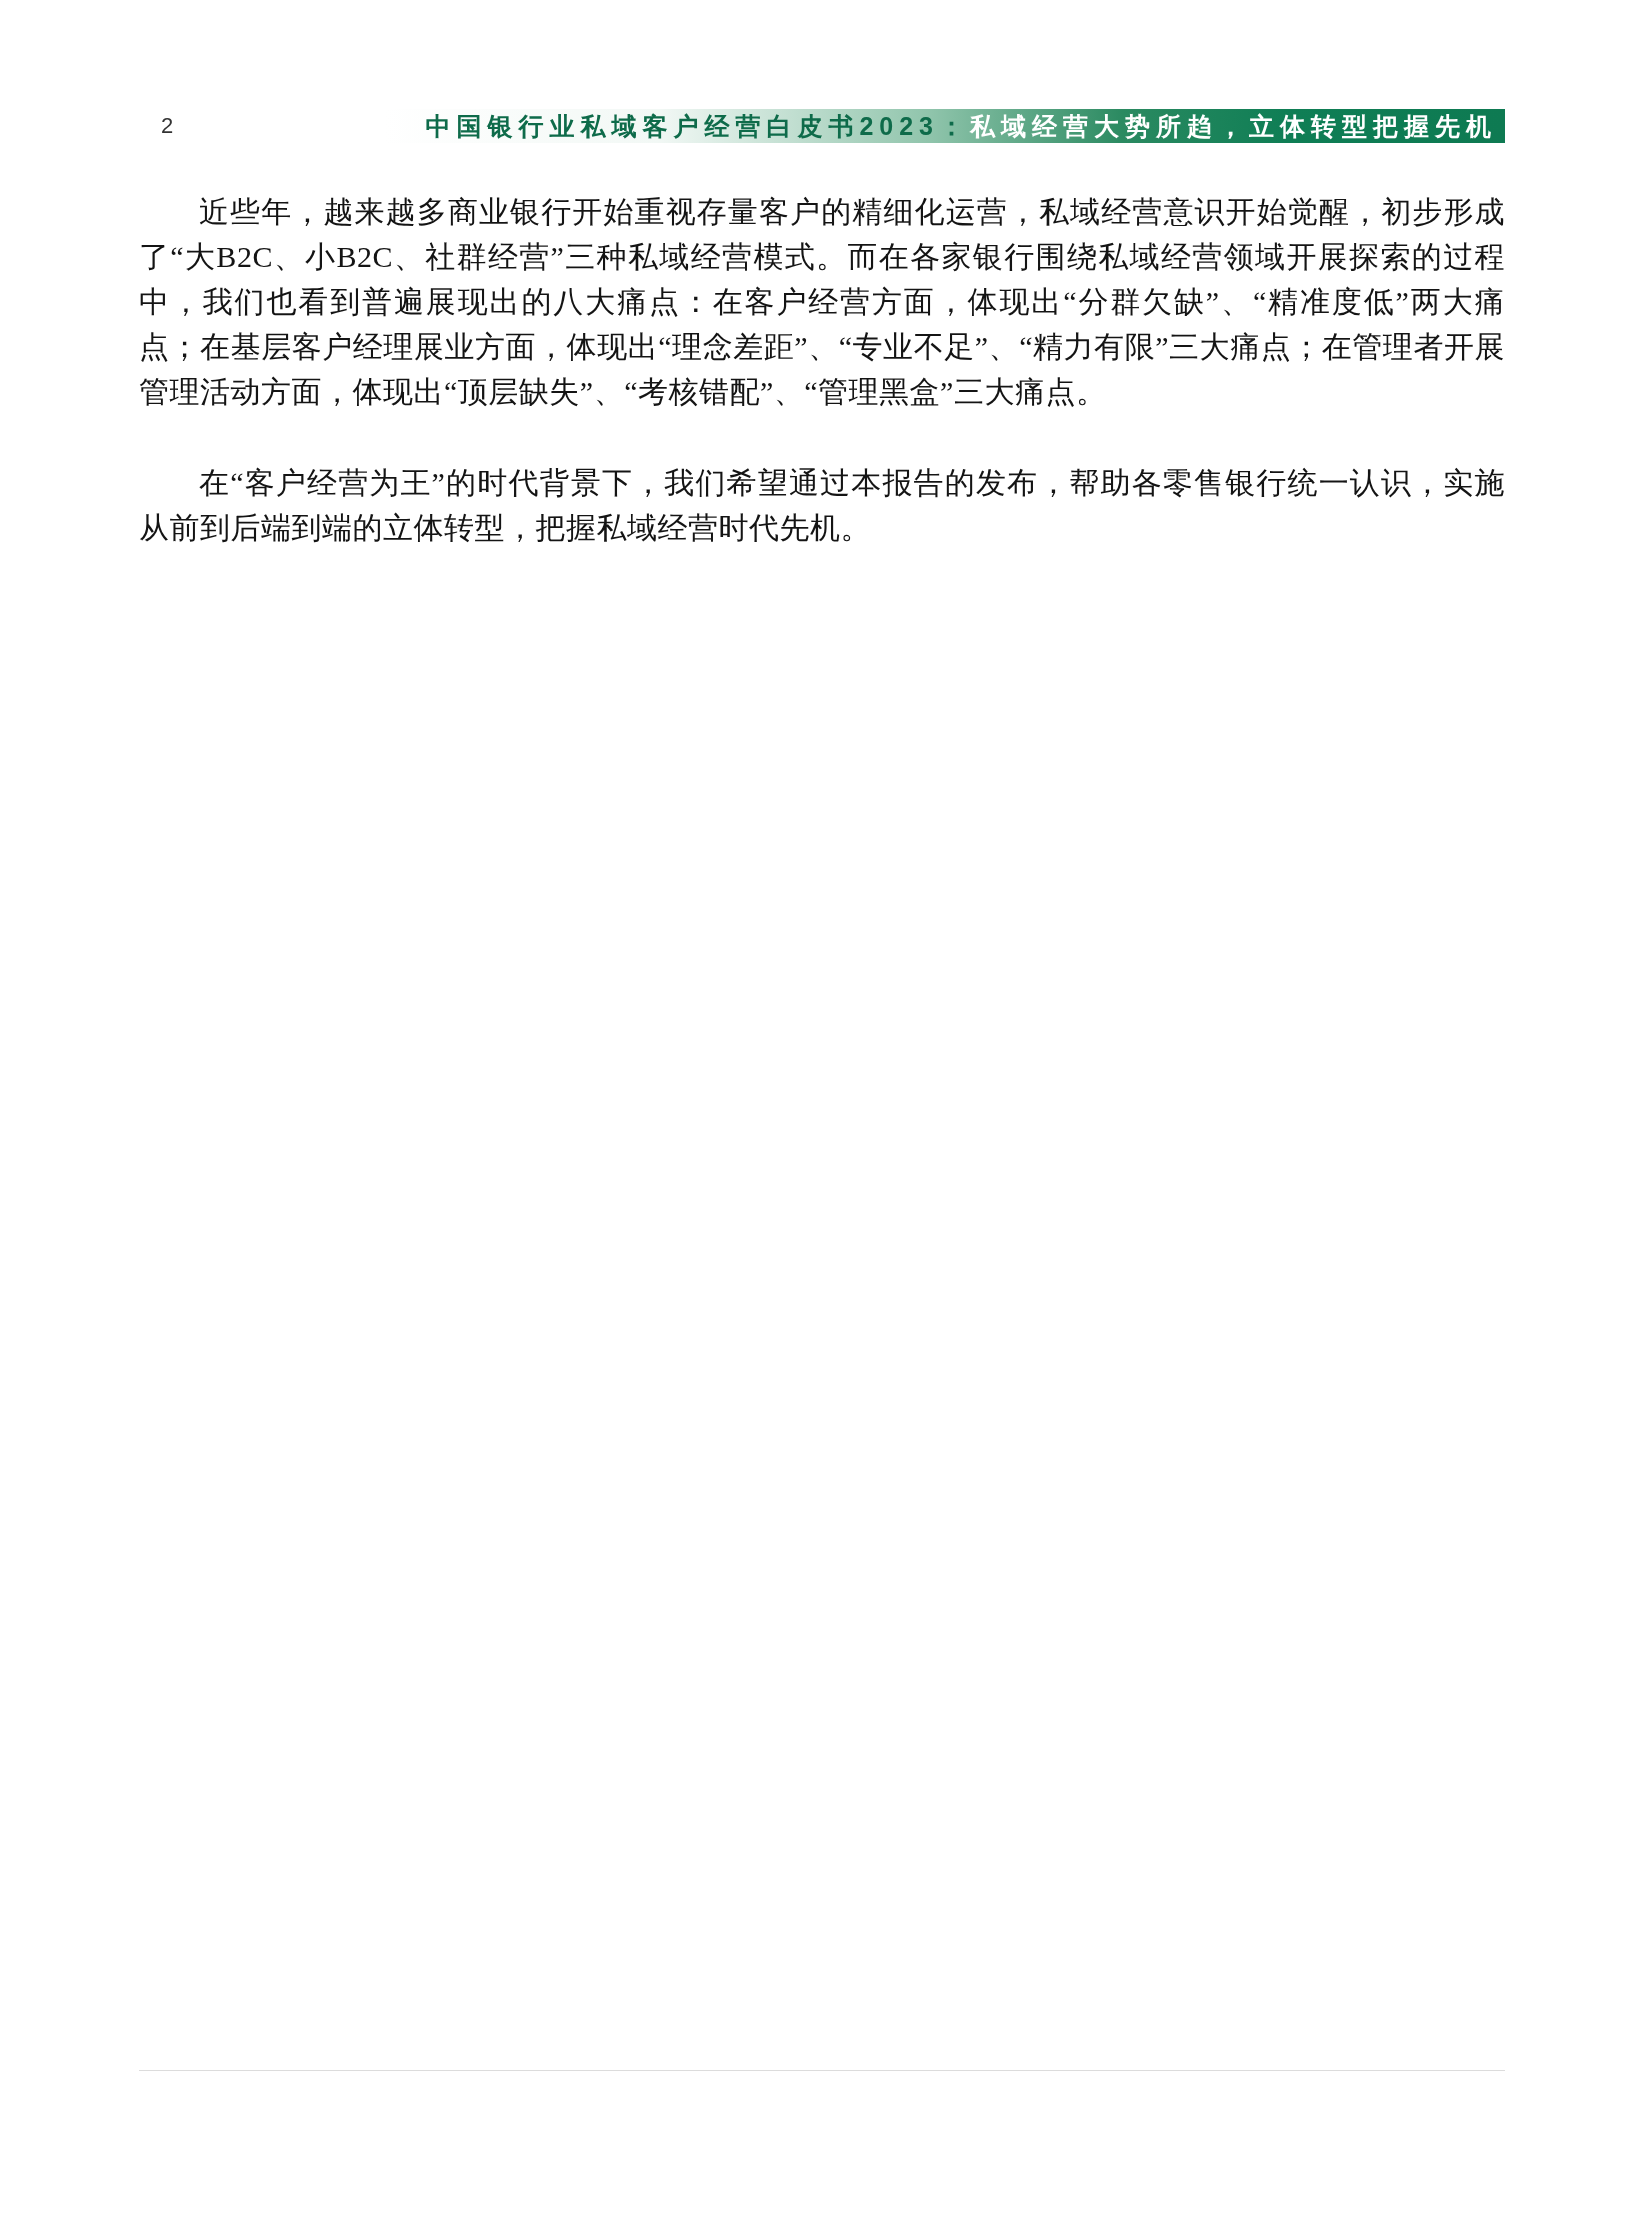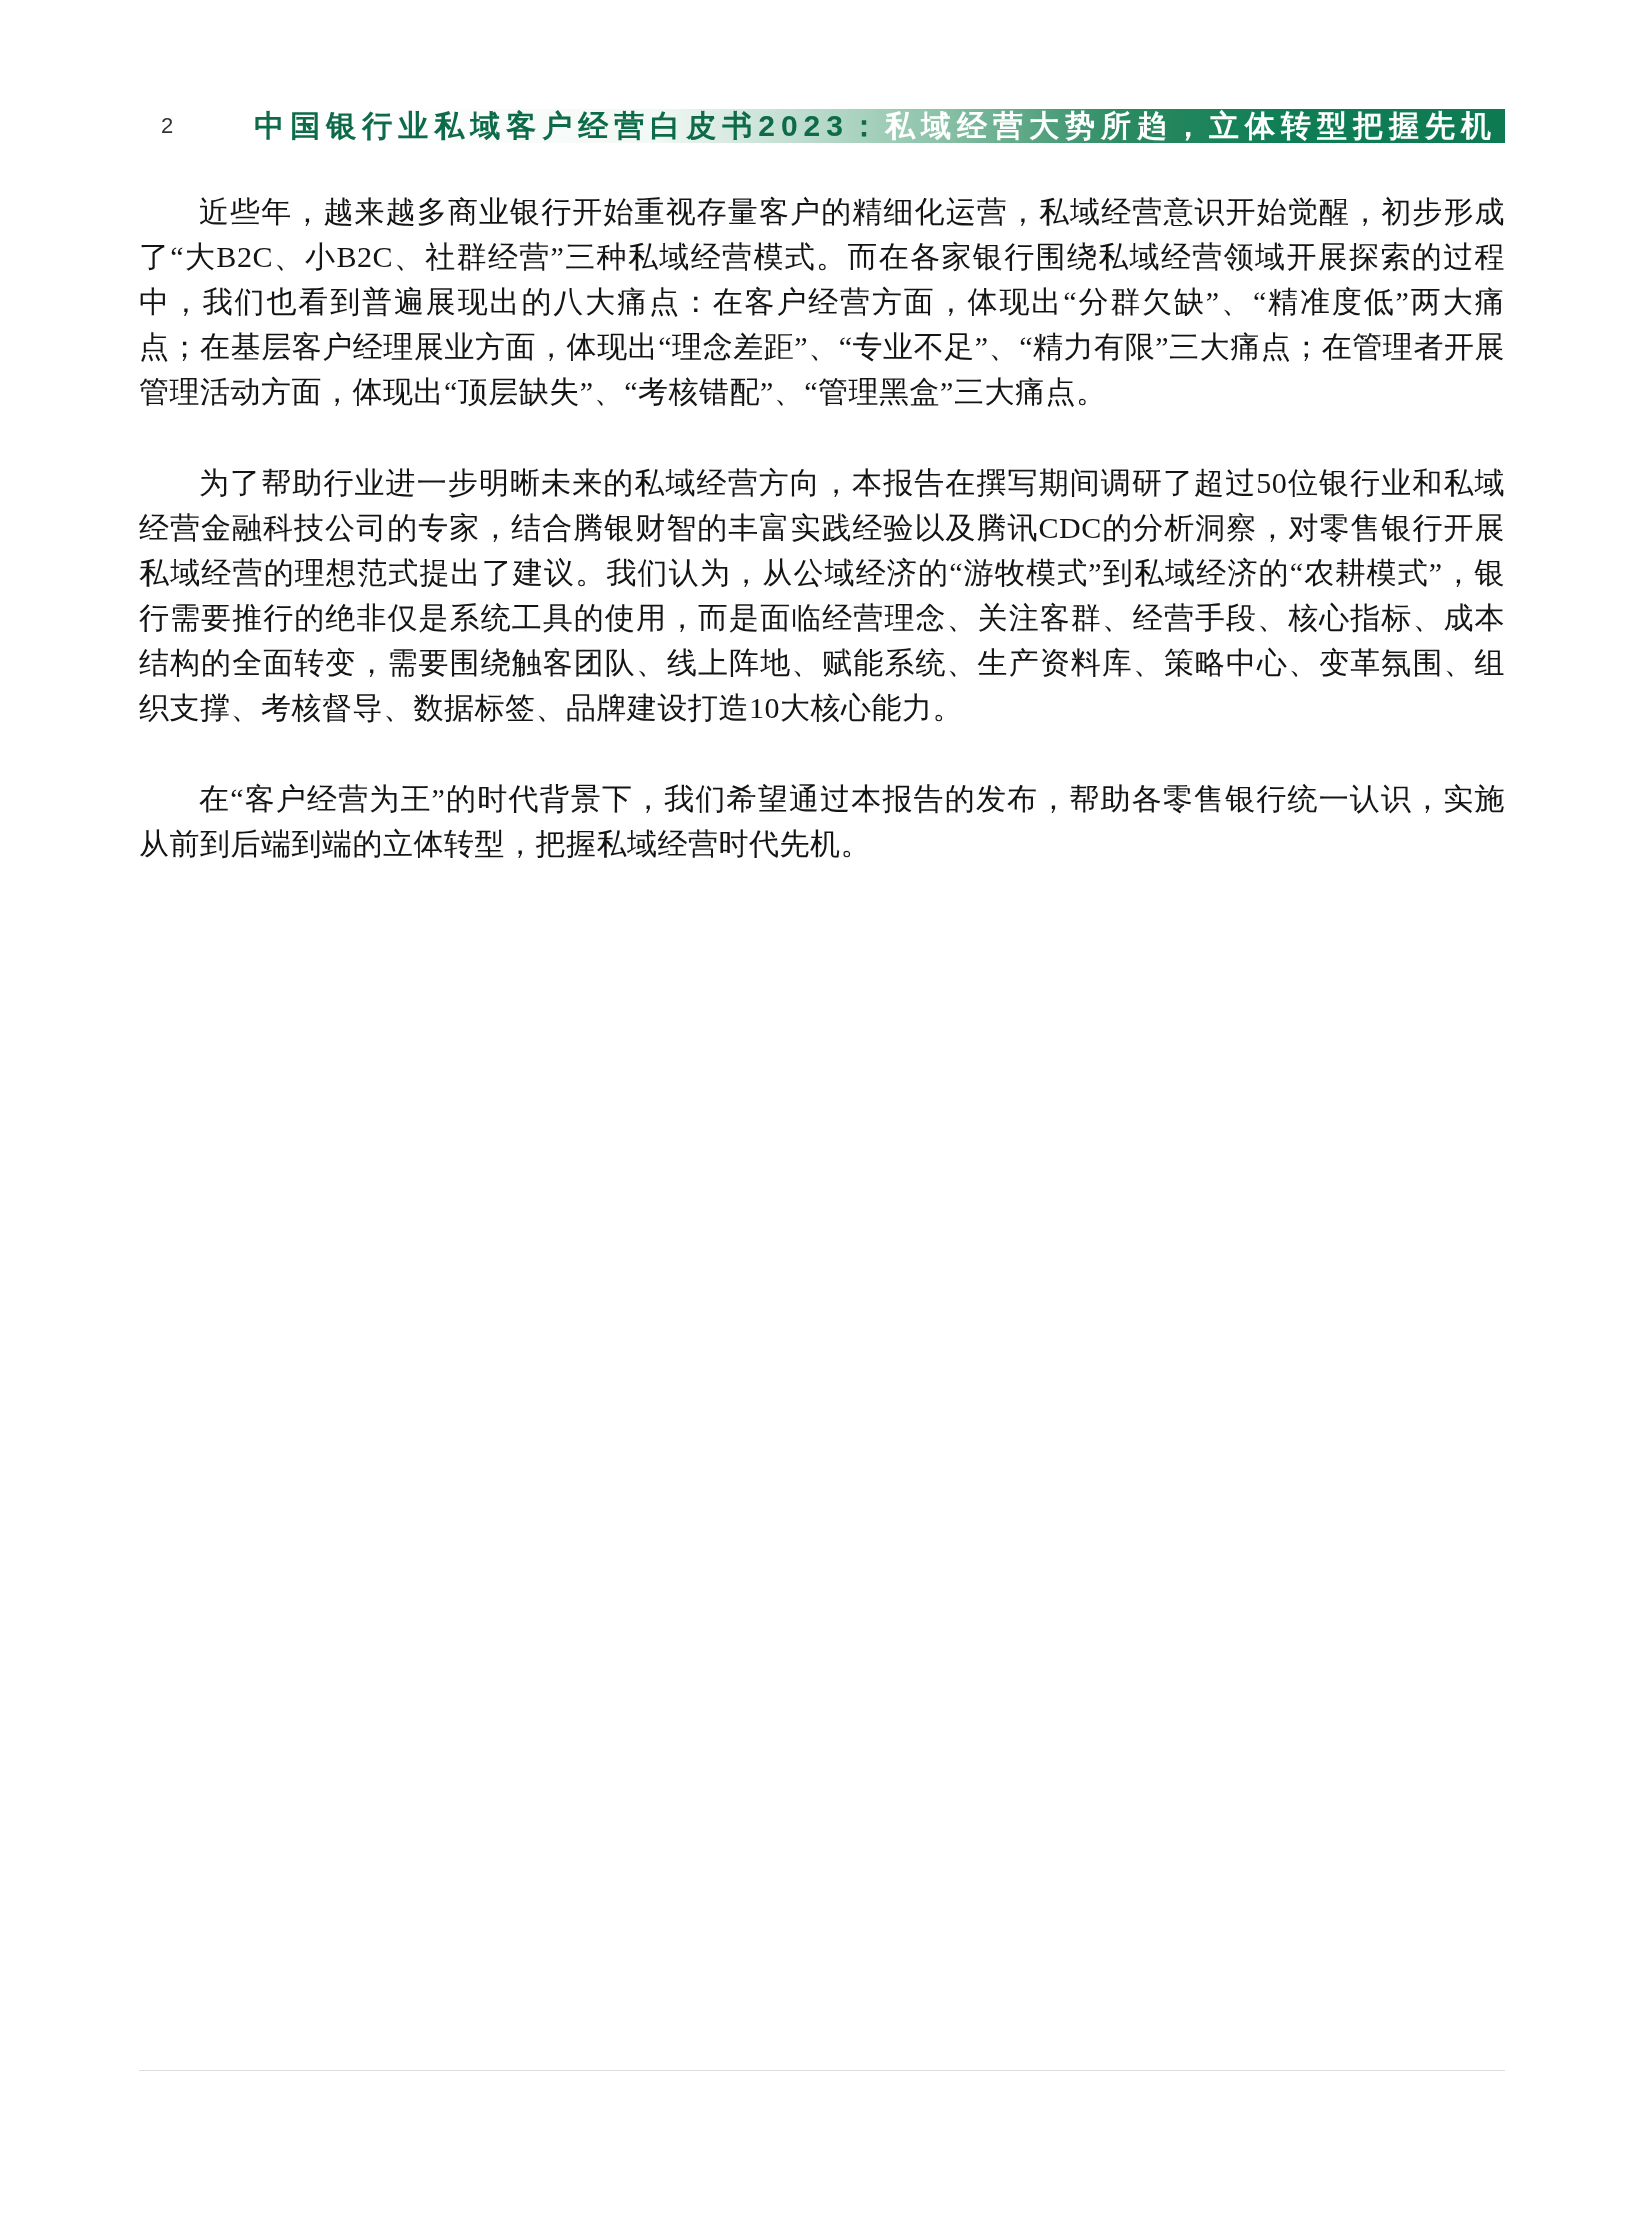--- a/index.html
+++ b/index.html
@@ -39,21 +39,21 @@
   .page-num {
     font-size: 22px;
     color: #333333;
     padding-left: 22px;
     flex: 0 0 auto;
   }
   .header-title {
     flex: 1 1 auto;
     text-align: right;
     padding-right: 8px;
-    font-size: 30px;
+    font-size: 25px;
     font-weight: bold;
     letter-spacing: 6px;
     white-space: nowrap;
   }
   .header-title .t1 { color: #0e6b4a; }
   .header-title .t2 { color: #ffffff; }
 
   
   .doc-body {
     position: absolute;
@@ -102,21 +102,20 @@
 
   <header class="header-bar">
     <span class="page-num">2</span>
     <div class="header-title">
       <span class="t1">中国银行业私域客户经营白皮书2023：</span><span class="t2">私域经营大势所趋，立体转型把握先机</span>
     </div>
   </header>
 
   <main class="doc-body">
     <p>近些年，越来越多商业银行开始重视存量客户的精细化运营，私域经营意识开始觉醒，初步形成了“大B2C、小B2C、社群经营”三种私域经营模式。而在各家银行围绕私域经营领域开展探索的过程中，我们也看到普遍展现出的八大痛点：在客户经营方面，体现出“分群欠缺”、“精准度低”两大痛点；在基层客户经理展业方面，体现出“理念差距”、“专业不足”、“精力有限”三大痛点；在管理者开展管理活动方面，体现出“顶层缺失”、“考核错配”、“管理黑盒”三大痛点。</p>
-    <p>为了帮助行业进一步明晰未来的私域经营方向，本报告在撰写期间调研了超过50位银行业和私域经营金融科技公司的专家，结合腾银财智的丰富实践经验以及腾讯CDC的分析洞察，对零售银行开展私域经营的理想范式提出了建议。我们认为，从公域经济的“游牧模式”到私域经济的“农耕模式”，银行需要推行的绝非仅是系统工具的使用，而是面临经营理念、关注客群、经营手段、核心指标、成本结构的全面转变，需要围绕触客团队、线上阵地、赋能系统、生产资料库、策略中心、变革氛围、组织支撑、考核督导、数据标签、品牌建设打造10大核心能力。</p>
     <p>在“客户经营为王”的时代背景下，我们希望通过本报告的发布，帮助各零售银行统一认识，实施从前到后端到端的立体转型，把握私域经营时代先机。</p>
   </main>
 
   <div class="footer-rule"></div>
 
 
 </div>
 
 
 </body></html>

